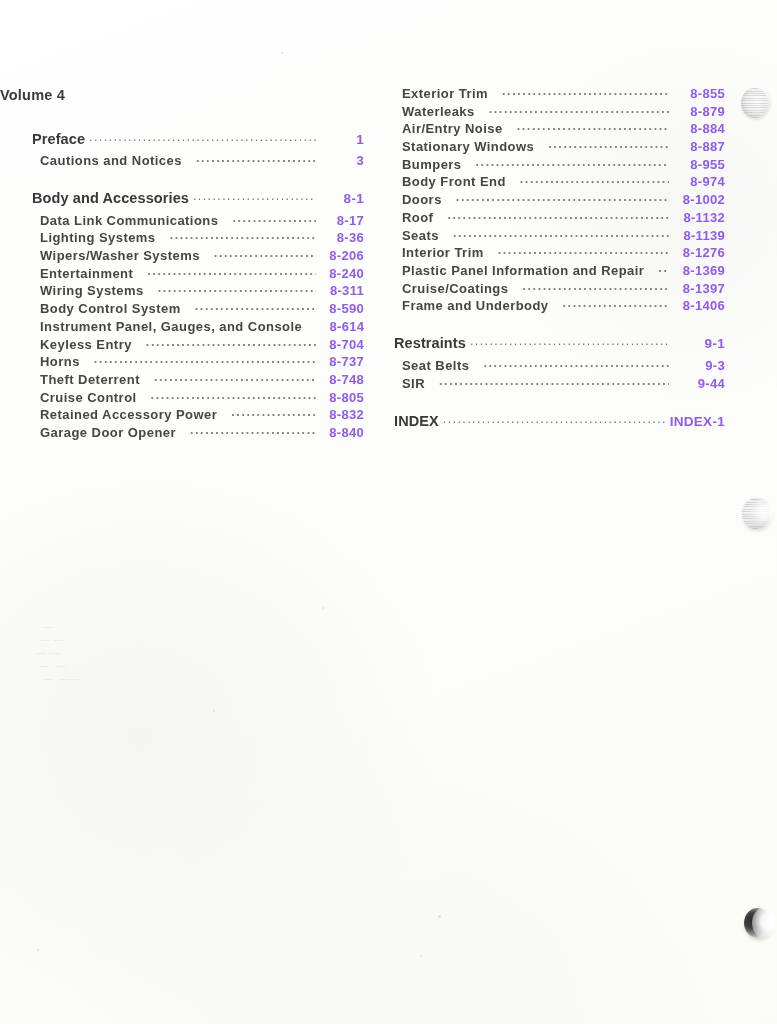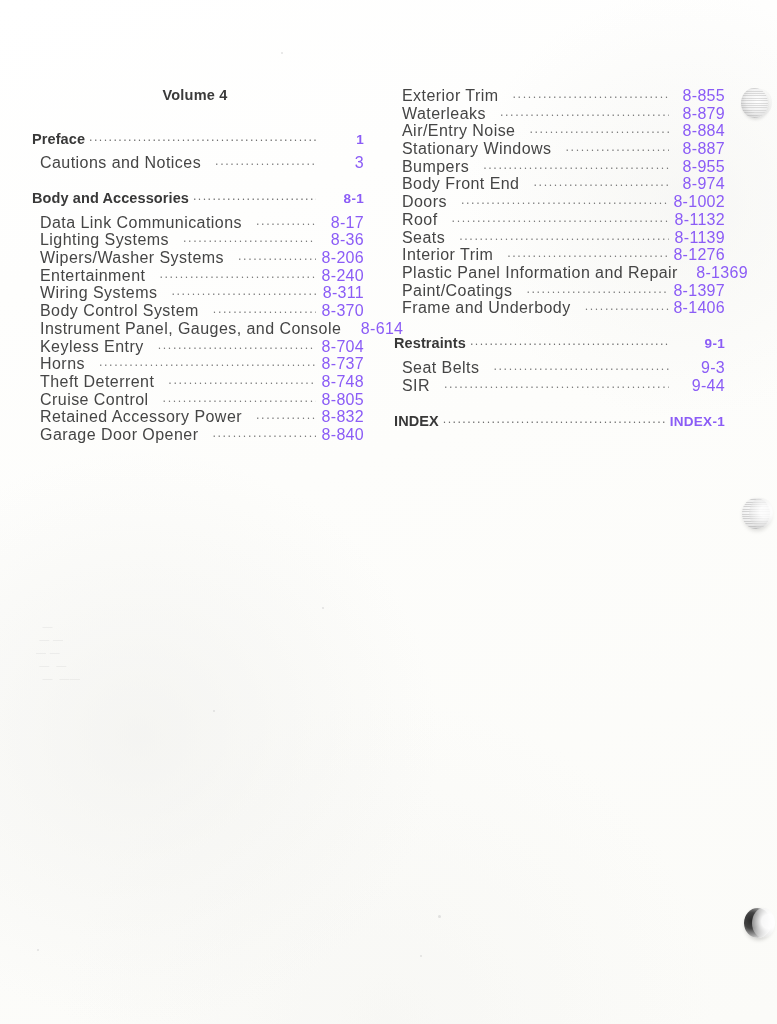--- a/index.html
+++ b/index.html
@@ -29,21 +29,21 @@
       radial-gradient(ellipse 40% 30% at 88% 20%, rgba(241,241,238,0.5) 0%, rgba(255,255,255,0) 70%),
       radial-gradient(ellipse 60% 45% at 50% 100%, rgba(243,243,240,0.45) 0%, rgba(255,255,255,0) 70%),
       linear-gradient(160deg, #ffffff 0%, #fdfdfb 45%, #fbfbf8 100%);
   }
 
   .volume-title {
     position: absolute;
     left: 0;
     top: 87px;
     width: 390px;
-    text-align: center;
+    text-align: left;
     font-size: 14.5px;
     font-weight: bold;
     letter-spacing: 0.2px;
     color: #3a3a3a;
   }
 
   .col {
     position: absolute;
     top: 0;
   }
@@ -66,22 +66,22 @@
     letter-spacing: 0.1px;
     color: #383838;
     height: 23px;
     margin-top: 19px;
   }
   .toc-row.major .label { padding-left: 2px; }
   .toc-row.major .num   { font-size: 13.5px; }
 
   
   .toc-row.sub {
-    font-size: 16px;
-    font-weight: normal;
+    font-size: 13px;
+    font-weight: bold;
     letter-spacing: 0.45px;
     color: #454545;
     height: 17.7px;
   }
   .toc-row.sub .label { padding-left: 10px; }
 
   .label {
     flex: 0 0 auto;
   }
   .leader {
@@ -242,21 +242,21 @@
         <span class="num" style="min-width: 44px;">8-240</span>
       </div>
       <div class="toc-row sub">
         <span class="label">Wiring Systems</span>
         <span class="leader"></span>
         <span class="num" style="min-width: 44px;">8-311</span>
       </div>
       <div class="toc-row sub">
         <span class="label">Body Control System</span>
         <span class="leader"></span>
-        <span class="num" style="min-width: 44px;">8-370</span>
+        <span class="num" style="min-width: 44px;">8-590</span>
       </div>
       <div class="toc-row sub">
         <span class="label">Instrument Panel, Gauges, and Console</span>
         <span class="leader"></span>
         <span class="num" style="min-width: 44px;">8-614</span>
       </div>
       <div class="toc-row sub">
         <span class="label">Keyless Entry</span>
         <span class="leader"></span>
         <span class="num" style="min-width: 44px;">8-704</span>
@@ -337,21 +337,21 @@
         <span class="label">Interior Trim</span>
         <span class="leader"></span>
         <span class="num" style="min-width: 52px;">8-1276</span>
       </div>
       <div class="toc-row sub">
         <span class="label">Plastic Panel Information and Repair</span>
         <span class="leader"></span>
         <span class="num" style="min-width: 52px;">8-1369</span>
       </div>
       <div class="toc-row sub">
-        <span class="label">Paint/Coatings</span>
+        <span class="label">Cruise/Coatings</span>
         <span class="leader"></span>
         <span class="num" style="min-width: 52px;">8-1397</span>
       </div>
       <div class="toc-row sub">
         <span class="label">Frame and Underbody</span>
         <span class="leader"></span>
         <span class="num" style="min-width: 52px;">8-1406</span>
       </div>
       <div class="toc-row major">
         <span class="label">Restraints</span>

